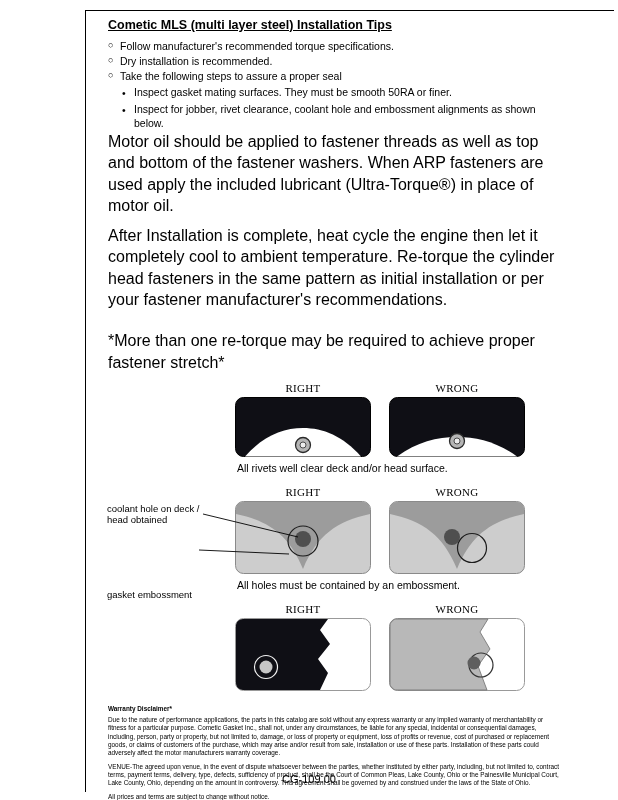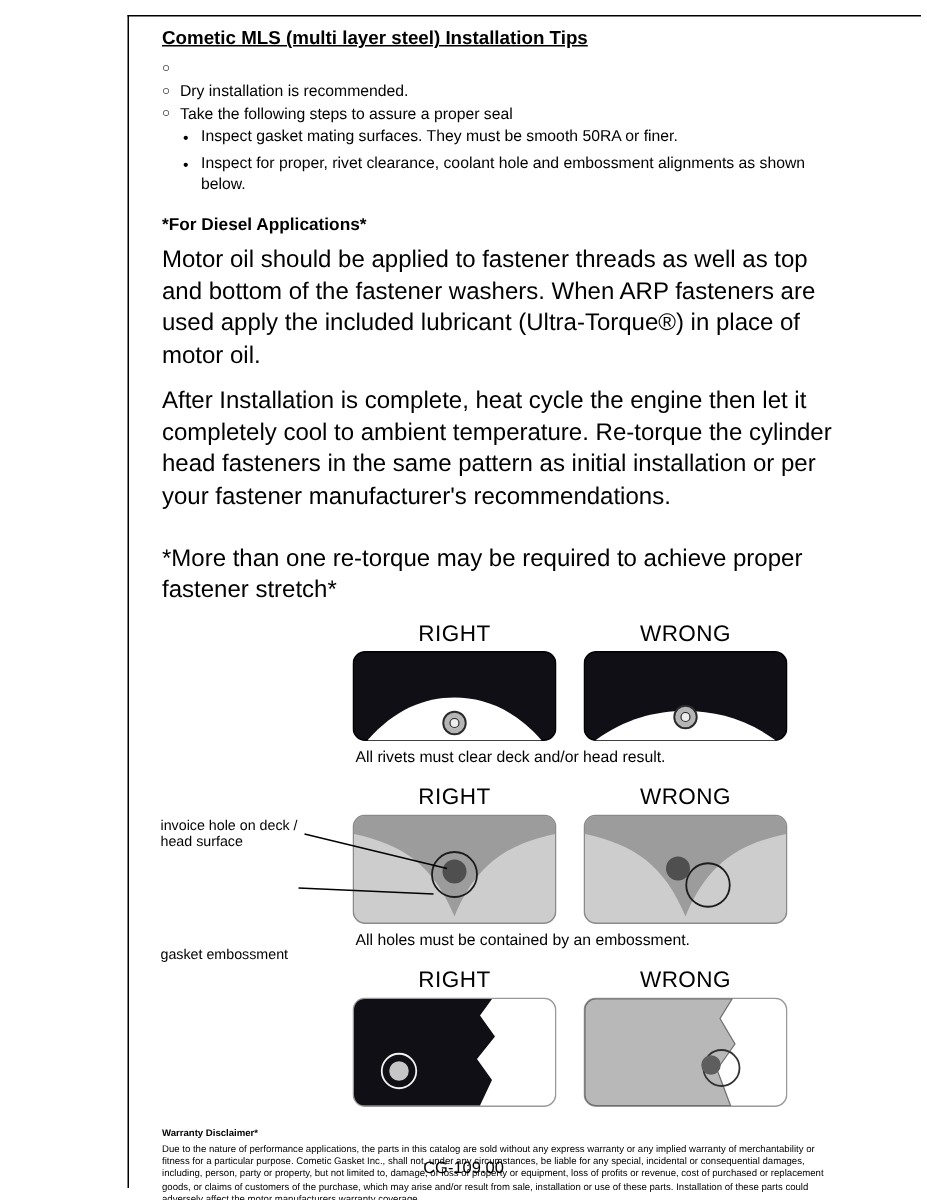--- a/index.html
+++ b/index.html
@@ -12,21 +12,21 @@
   .title { font-size:12.5px; font-weight:bold; text-decoration:underline; margin-bottom:7px; }
   .blt { display:flex; align-items:flex-start; font-size:10.5px; line-height:1.35; margin:1px 0; }
   .blt .m { width:12px; flex:0 0 12px; text-align:left; font-size:9px; line-height:1.55; }
   .blt.sub { margin-left:14px; }
   .blt.sub .m { font-size:10.5px; }
   .h2 { font-size:11.5px; font-weight:bold; margin:14px 0 7px; }
   .para { font-size:16px; line-height:1.33; margin:0 0 9px; }
   .note { margin-top:20px; }
   .diagrams { position:relative; margin-left:127px; width:292px; margin-top:4px; }
   .hdr-row, .pane-row { display:grid; grid-template-columns:136px 136px; column-gap:18px; }
-  .hdr { text-align:center; font-size:15px; letter-spacing:.3px; margin-bottom:3px; }
+  .hdr { text-align:center; font-size:11px; letter-spacing:.3px; margin-bottom:3px;font-family:Liberation Serif, serif; }
   .pane-row { position:relative; }
   .pane { display:block; }
   .cap { font-size:10.5px; margin:5px 2px 11px; max-width:252px; line-height:1.25; }
   .lbl { position:absolute; left:-128px; width:94px; font-size:9.5px; line-height:1.18; z-index:3; background:#fff; }
   .lbl1 { top:2px; }
   .lbl2 { top:42px;margin-top:46px; }
   .leaders { position:absolute; left:-128px; top:0; width:264px; height:73px; pointer-events:none; z-index:2; }
   .disc { margin-top:14px; width:452px; }
   .disc-h { font-size:6.4px; font-weight:bold; margin-bottom:4px; }
   .disc-p { font-size:6.4px; line-height:1.3; margin-bottom:5px; }
@@ -38,40 +38,40 @@
 <div class="page">
   <div class="frame-top"></div>
   <div class="frame-left"></div>
 
   <div class="content">
     <h1 class="title">Cometic MLS (multi layer steel) Installation Tips</h1>
 
     <div>
       <div class="blt">
         <span class="m">○</span>
+        <span>Follow manufacturer's recommended torque specifications.</span>
       </div>
       <div class="blt">
         <span class="m">○</span>
         <span>Dry installation is recommended.</span>
       </div>
       <div class="blt">
         <span class="m">○</span>
         <span>Take the following steps to assure a proper seal</span>
       </div>
       <div class="blt sub">
         <span class="m">•</span>
         <span>Inspect gasket mating surfaces.  They must be smooth 50RA or finer.</span>
       </div>
       <div class="blt sub">
         <span class="m">•</span>
-        <span>Inspect for proper, rivet clearance, coolant hole and embossment alignments as shown below.</span>
+        <span>Inspect for jobber, rivet clearance, coolant hole and embossment alignments as shown below.</span>
       </div>
     </div>
 
-    <h2 class="h2">*For Diesel Applications*</h2>
     <p class="para">Motor oil should be applied to fastener threads as well as top and bottom of the fastener washers. When ARP fasteners are used apply the included lubricant (Ultra-Torque®) in place of motor oil.</p>
     <p class="para">After Installation is complete, heat cycle the engine then let it completely cool to ambient temperature. Re-torque the cylinder head fasteners in the same pattern as initial installation or per your fastener manufacturer's recommendations.</p>
     <p class="para note">*More than one re-torque may be required to achieve proper fastener stretch*</p>
 
     <div class="diagrams">
 
       <div class="hdr-row">
         <div class="hdr">RIGHT</div>
         <div class="hdr">WRONG</div>
       </div>
@@ -82,40 +82,40 @@
           <circle cx="68" cy="48" r="7.5" fill="#b5b5b5" stroke="#2a2a2a" stroke-width="1.3"></circle>
           <circle cx="68" cy="48" r="3" fill="#ededed" stroke="#2a2a2a" stroke-width="0.8"></circle>
         </svg>
         <svg class="pane" width="136" height="60" viewBox="0 0 136 60">
           <rect x="0.5" y="0.5" width="135" height="59" rx="8" fill="#0f0f15" stroke="#000"></rect>
           <path d="M8,59.5 C28,45 48,40 68,40 C88,40 108,45 128,59.5 Z" fill="#ffffff"></path>
           <circle cx="68" cy="44" r="7.5" fill="#b5b5b5" stroke="#2a2a2a" stroke-width="1.3"></circle>
           <circle cx="68" cy="44" r="3" fill="#ededed" stroke="#2a2a2a" stroke-width="0.8"></circle>
         </svg>
       </div>
-      <p class="cap">All rivets must clear deck and/or head result.</p>
+      <p class="cap">All rivets well clear deck and/or head surface.</p>
 
       <div class="hdr-row">
         <div class="hdr">RIGHT</div>
         <div class="hdr">WRONG</div>
       </div>
       <div class="pane-row">
         <svg class="pane" width="136" height="73" viewBox="0 0 136 73">
           <rect x="0.5" y="0.5" width="135" height="72" rx="8" fill="#cdcdcd" stroke="#8a8a8a"></rect>
           <path d="M1,13 C34,20 54,34 68,68 C82,34 102,20 135,13 L135,8 C135,4.2 131.8,1 128,1 L8,1 C4.2,1 1,4.2 1,8 Z" fill="#9c9c9c"></path>
           <circle cx="68" cy="40" r="15" fill="none" stroke="#1c1c1c" stroke-width="1.2"></circle>
           <circle cx="68" cy="38" r="8" fill="#4f4f4f"></circle>
         </svg>
         <svg class="pane" width="136" height="73" viewBox="0 0 136 73">
           <rect x="0.5" y="0.5" width="135" height="72" rx="8" fill="#cdcdcd" stroke="#8a8a8a"></rect>
           <path d="M1,13 C34,20 54,34 68,68 C82,34 102,20 135,13 L135,8 C135,4.2 131.8,1 128,1 L8,1 C4.2,1 1,4.2 1,8 Z" fill="#9c9c9c"></path>
           <circle cx="83" cy="47" r="14.5" fill="none" stroke="#1c1c1c" stroke-width="1.2"></circle>
           <circle cx="63" cy="36" r="8" fill="#4f4f4f"></circle>
         </svg>
-        <div class="lbl lbl1">invoice hole on deck / head surface</div>
+        <div class="lbl lbl1">coolant hole on deck / head obtained</div>
         <div class="lbl lbl2">gasket embossment</div>
         <svg class="leaders" viewBox="0 0 264 73">
           <line x1="96" y1="13" x2="191" y2="36" stroke="#000" stroke-width="0.9"></line>
           <line x1="92" y1="49" x2="182" y2="53" stroke="#000" stroke-width="0.9"></line>
         </svg>
       </div>
       <p class="cap">All holes must be contained by an embossment.</p>
 
       <div class="hdr-row">
         <div class="hdr">RIGHT</div>

